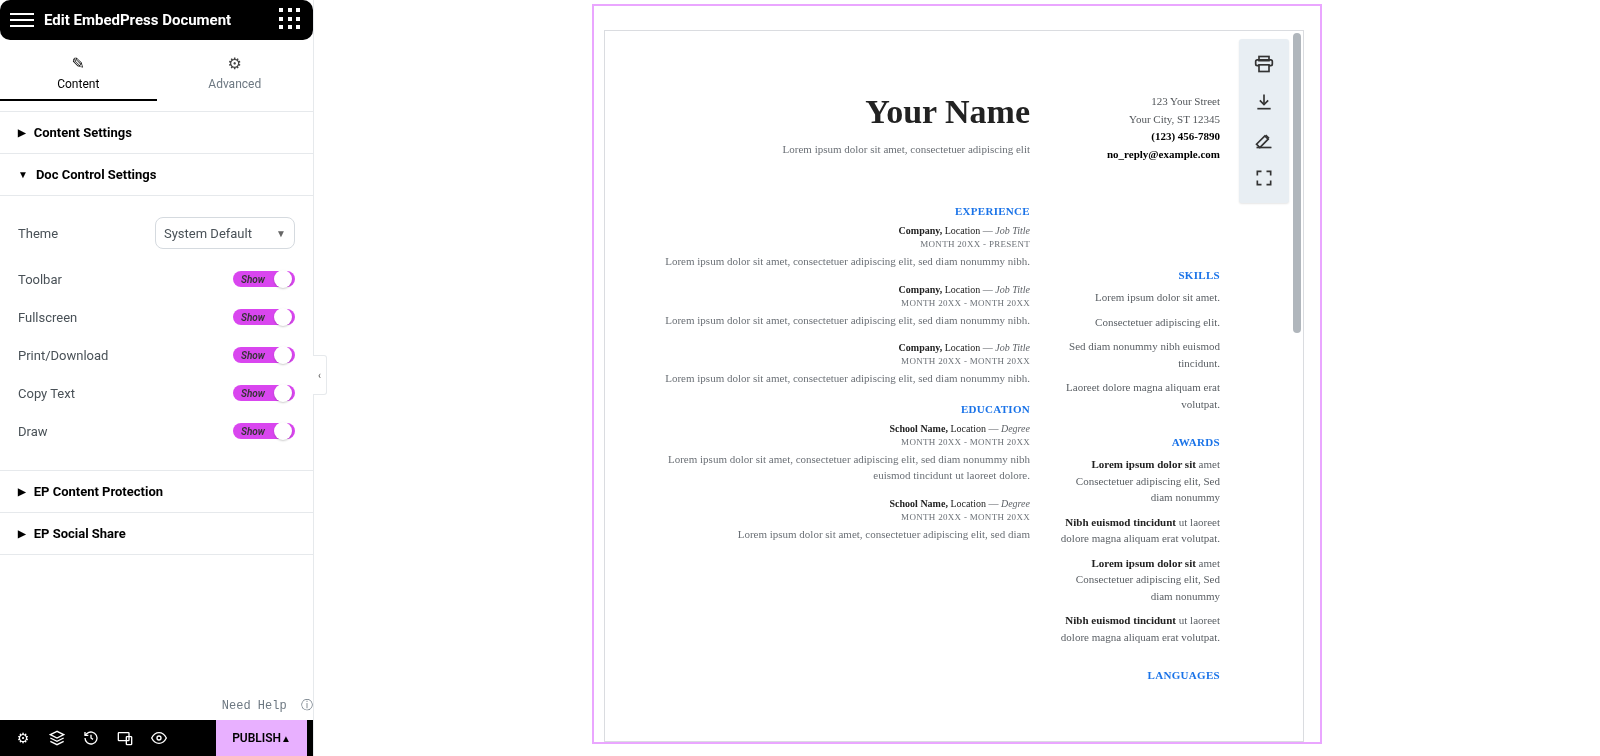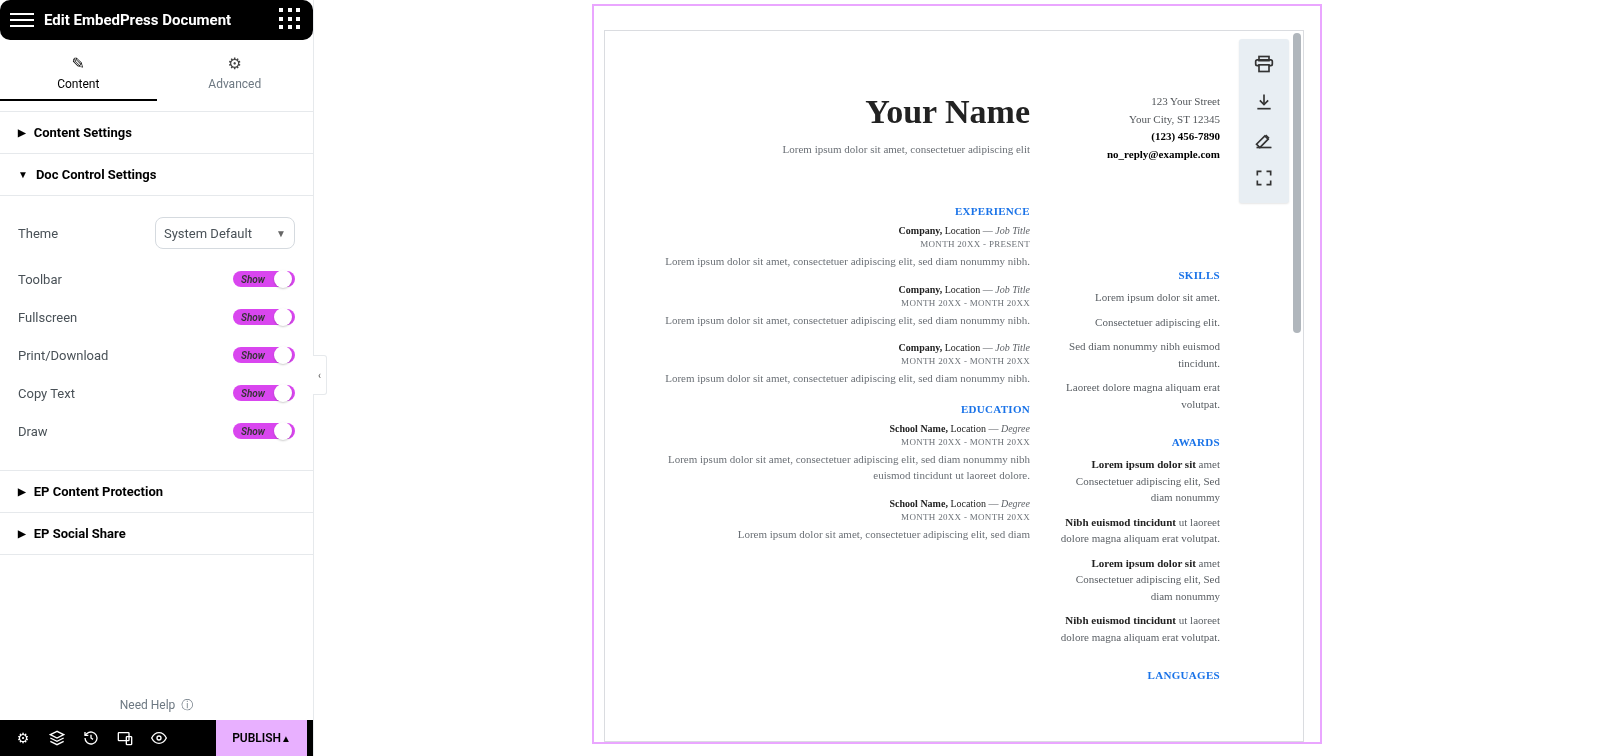--- a/index.html
+++ b/index.html
@@ -32,21 +32,21 @@
 .control-row { display: flex; align-items: center; justify-content: space-between; padding: 11px 0; font-size: 13px; color: #495157; }
 .select { width: 140px; height: 32px; border: 1px solid #d5dadf; border-radius: 8px; padding: 0 8px; font-size: 13px; background: #fff; display: flex; align-items: center; justify-content: space-between; cursor: pointer; text-align: right; }
 .select .caret { font-size: 10px; color: #666; }
 
 .toggle { width: 62px; height: 16px; background: #d946ef; border-radius: 12px; position: relative; cursor: pointer; display: flex; align-items: center; font-style: italic; }
 .toggle .tlabel { font-size: 10px; font-weight: 600; color: #333; position: absolute; left: 8px; }
 .toggle .knob { width: 18px; height: 18px; background: #fff; border-radius: 50%; position: absolute; right: 3px; box-shadow: 0 1px 2px rgba(0,0,0,.2); }
 
 .collapse-handle { position: absolute; right: -14px; top: 355px; width: 14px; height: 40px; background: #fff; border: 1px solid #e6e9ec; border-left: none; border-radius: 0 3px 3px 0; display: flex; align-items: center; justify-content: center; font-size: 10px; color: #555; cursor: pointer; }
 
-.need-help { text-align: center; font-size: 12px; color: #6d7882; padding: 6px 0; }
+.need-help { text-align: right; font-size: 12px; color: #6d7882; padding: 6px 0; font-family: Liberation Mono, monospace; }
 
 .footerbar { background: #000; height: 36px; display: flex; align-items: center; padding: 0 6px; color: #fff; }
 .footerbar .fbtn { width: 34px; height: 36px; display: flex; align-items: center; justify-content: center; cursor: pointer; font-size: 14px; }
 .footerbar .fbtn svg { width: 16px; height: 16px; }
 .publish { background: #e8b0ff; color: #000; font-weight: 600; font-size: 12px; padding: 0 16px; height: 36px; display: flex; align-items: center; cursor: pointer; margin-left: auto; }
 .publish .caret { font-size: 10px; }
 
 
 .preview-area { flex: 1; display: flex; justify-content: center; align-items: flex-start; padding: 0 0; }
 .selected-frame { margin-top: 4px; border: 2px solid #eaa6ff; background: #fff; padding: 24px 10px 10px 10px; width: 730px; height: 740px; position: relative; }

